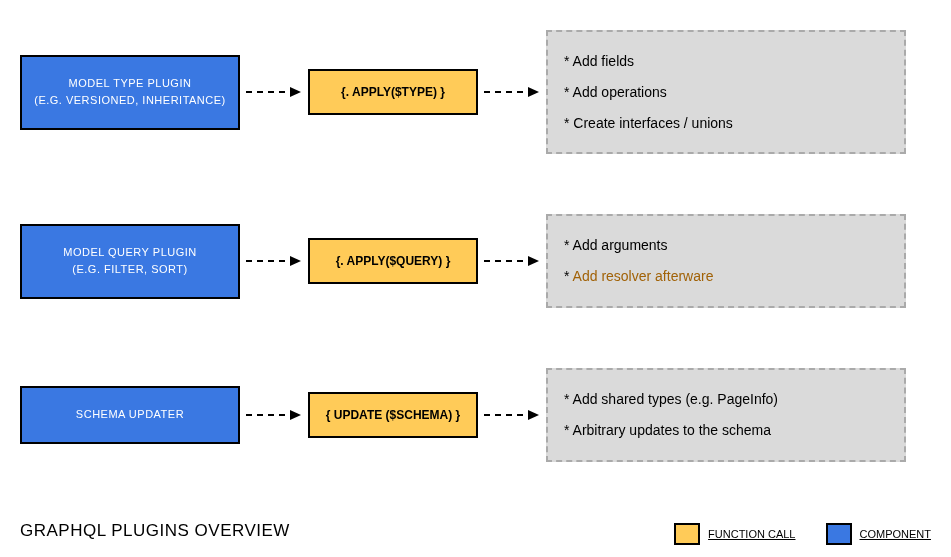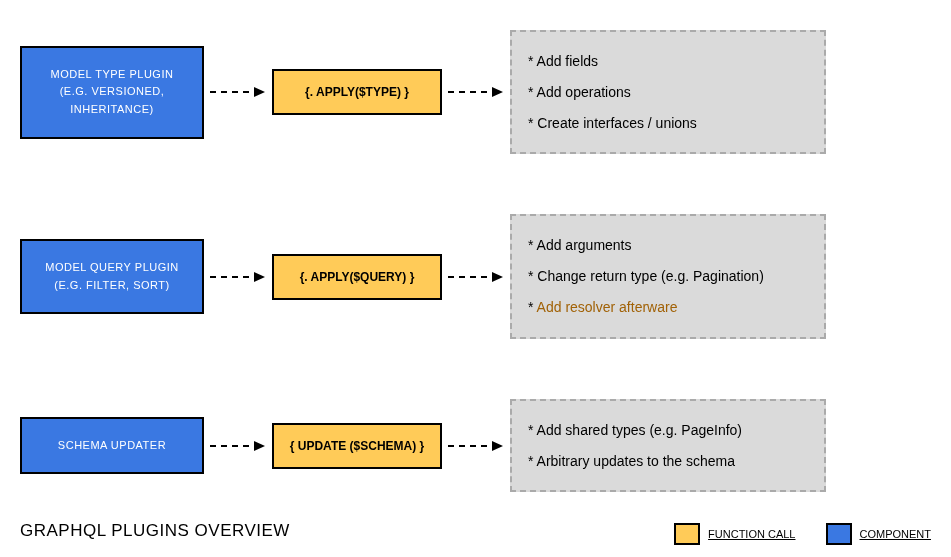--- a/index.html
+++ b/index.html
@@ -1,21 +1,21 @@
 <!DOCTYPE html>
 <html><head>
 <meta charset="utf-8">
 <style>
 * { box-sizing: border-box; margin: 0; padding: 0; }
 body { font-family: Arial, sans-serif; width: 951px; height: 557px; background: #fff; padding: 30px 20px 20px 20px; position: relative; }
 .row { display: flex; align-items: center; margin-bottom: 60px; }
-.component-box { background: #3a78e2; border: 2px solid #000; color: #fff; font-size: 11px; font-weight: 500; text-align: center; padding: 18px 10px; width: 184px; line-height: 1.6; letter-spacing: 0.5px; }
+.component-box { background: #3a78e2; border: 2px solid #000; color: #fff; font-size: 11px; font-weight: 500; text-align: center; padding: 18px 10px; width: 220px; line-height: 1.6; letter-spacing: 0.5px; }
 .arrow { flex: 0 0 auto; margin: 0 6px; display: flex; align-items: center; }
 .function-box { background: #ffcb58; border: 2px solid #000; text-align: center; padding: 14px 10px; font-weight: bold; font-size: 12px; width: 170px; }
-.desc-box { background: #dadada; border: 2px dashed #aaa; padding: 14px 16px; width: 316px; font-size: 14px; line-height: 2.2; }
+.desc-box { background: #dadada; border: 2px dashed #aaa; padding: 14px 16px; width: 360px; font-size: 14px; line-height: 2.2; }
 .desc-box .link { color: #a16207; }
 .title { position: absolute; left: 20px; bottom: 16px; font-size: 17px; letter-spacing: 0.5px; }
 .legend { position: absolute; right: 20px; bottom: 12px; display: flex; align-items: center; gap: 30px; font-size: 11px; }
 .legend-item { display: flex; align-items: center; gap: 8px; text-decoration: underline; }
 .legend-swatch { width: 26px; height: 22px; border: 2px solid #000; }
 .sw-func { background: #ffcb58; }
 .sw-comp { background: #3a78e2; }
 svg.dashed-arrow { width: 56px; height: 16px; }
 </style>
 </head>
@@ -59,21 +59,20 @@
       </div>
       <div class="function-box">{. APPLY($QUERY) }</div>
       <div class="arrow">
         <svg class="dashed-arrow" viewBox="0 0 56 16">
           <line x1="0" y1="8" x2="44" y2="8" stroke="#000" stroke-width="2" stroke-dasharray="6 5"></line>
           <polygon points="44,3 55,8 44,13" fill="#000"></polygon>
         </svg>
       </div>
       <div class="desc-box">
         <div>* Add arguments</div>
-        <div>* Change return type (e.g. Pagination)</div>
         <div><span>* </span><span class="link">Add resolver afterware</span></div>
       </div>
     </div>
     <div class="row">
       <div class="component-box">
         <div>SCHEMA UPDATER</div>
         <div></div>
       </div>
       <div class="arrow">
         <svg class="dashed-arrow" viewBox="0 0 56 16">

